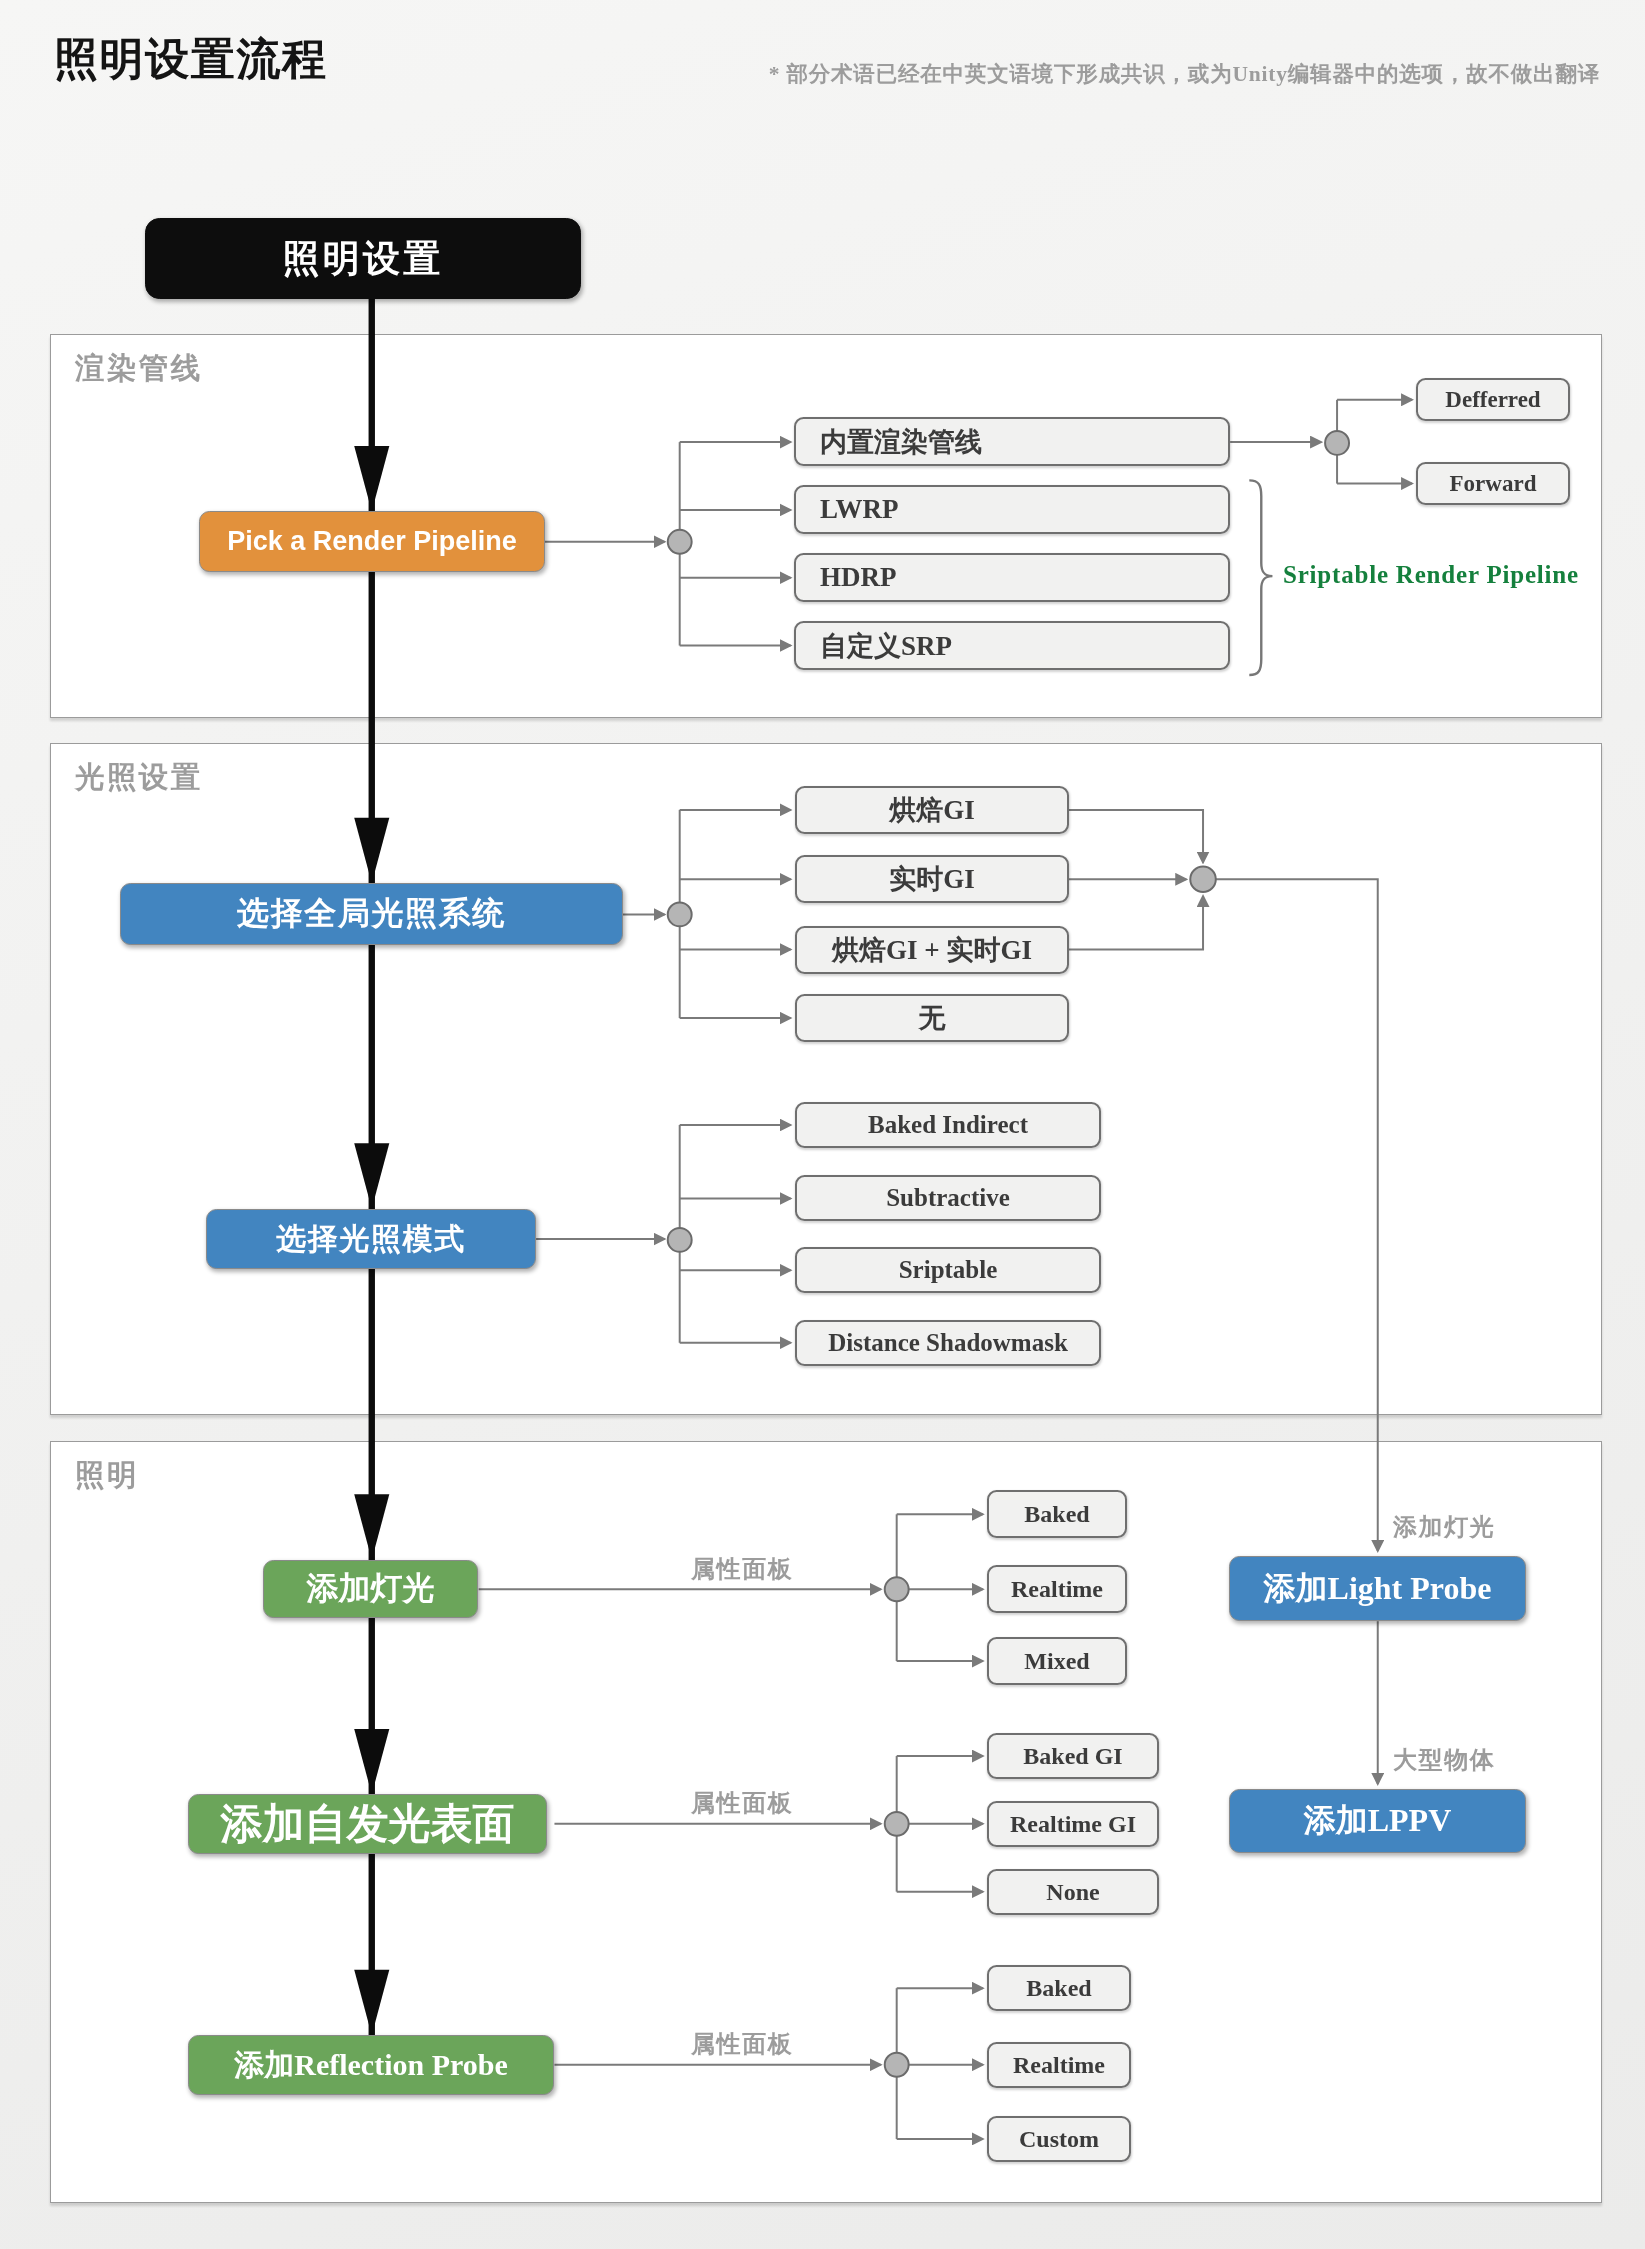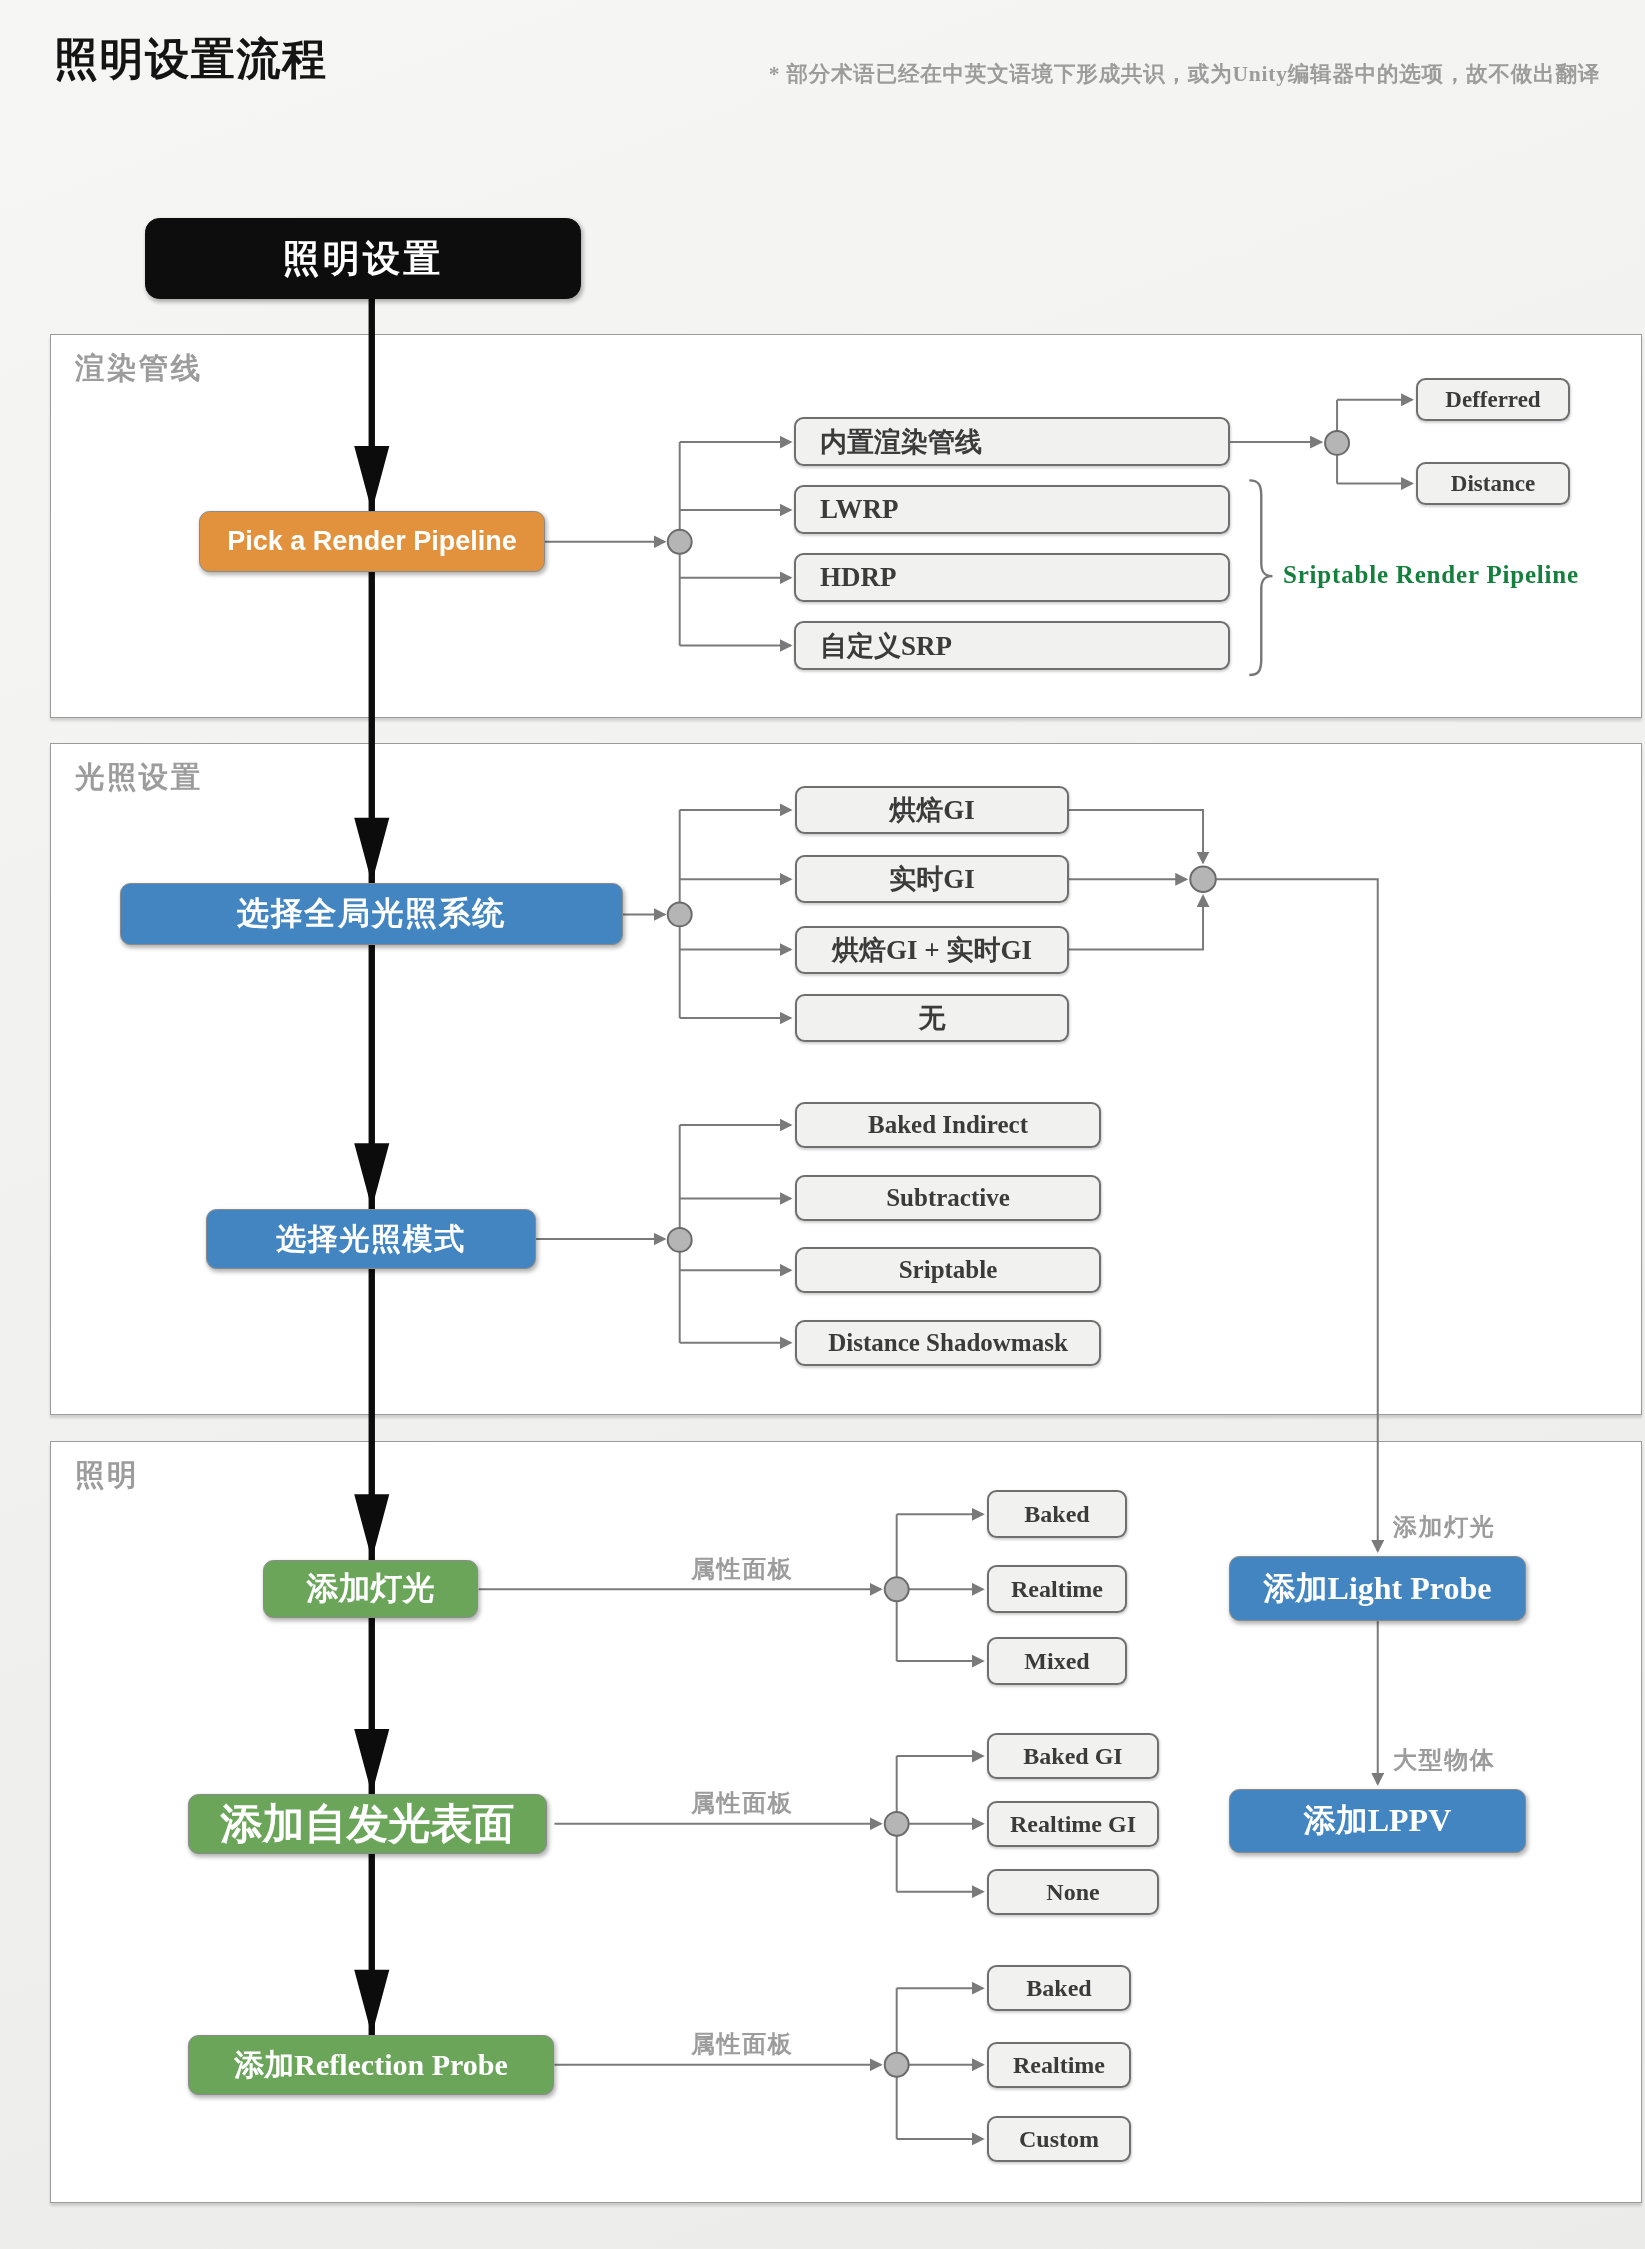--- a/index.html
+++ b/index.html
@@ -3,21 +3,21 @@
 <meta charset="utf-8">
 <style>
   html,body{margin:0;padding:0;}
   body{
     width:1645px;height:2250px;position:relative;overflow:hidden;
     background:linear-gradient(160deg,#f6f6f5 0%,#f0f0ef 55%,#ebebea 100%);
     font-family:"Liberation Serif","DejaVu Serif",serif;
   }
   .title{position:absolute;left:54px;top:30px;font-size:44px;font-weight:900;color:#141414;margin:0;letter-spacing:1.6px;}
   .note{position:absolute;right:45px;top:59px;font-size:21.5px;font-weight:bold;color:#9c9c9c;letter-spacing:0.8px;}
-  .section{position:absolute;background:#ffffff;border:1.6px solid #9b9b9b;box-shadow:0 3.2px 2.4px rgba(0,0,0,.14);padding-left:40px;}
+  .section{position:absolute;background:#ffffff;border:1.6px solid #9b9b9b;box-shadow:0 3.2px 2.4px rgba(0,0,0,.14);}
   .slabel{position:absolute;left:24px;top:14.4px;font-size:29.5px;font-weight:bold;color:#9c9c9c;letter-spacing:2.4px;}
   .node{position:absolute;background:#f1f1f0;border:2.4px solid #6f6f6f;border-radius:9.6px;
         color:#3b3b3b;font-weight:bold;display:flex;align-items:center;justify-content:center;
         box-shadow:0.8px 1.6px 2.4px rgba(0,0,0,.18);box-sizing:border-box;white-space:nowrap;}
   .node.left{justify-content:flex-start;padding-left:24px;}
   .action{position:absolute;border:1.6px solid #8a8a8a;border-radius:10.4px;color:#ffffff;font-weight:bold;
           display:flex;align-items:center;justify-content:center;
           box-shadow:1.6px 2.4px 4px rgba(0,0,0,.3);box-sizing:border-box;white-space:nowrap;}
   .root{background:#0d0d0d;border:1.6px solid #0d0d0d;border-radius:14.4px;}
   .edge-label{position:absolute;font-size:24px;font-weight:bold;color:#9c9c9c;letter-spacing:1.6px;white-space:nowrap;}
@@ -126,21 +126,21 @@
 <div class="action root" style="left:145px;top:218px;width:436px;height:81px;font-size:37px;letter-spacing:3.2px;">照明设置</div>
 
 <div class="action sans" style="left:199px;top:511px;width:346px;height:61px;font-size:27px;background:#E2913C;">Pick a Render Pipeline</div>
 
 <div class="node left" style="left:794px;top:417px;width:436px;height:49px;font-size:27px;">内置渲染管线</div>
 <div class="node left" style="left:794px;top:485px;width:436px;height:49px;font-size:27px;">LWRP</div>
 <div class="node left" style="left:794px;top:553px;width:436px;height:49px;font-size:27px;">HDRP</div>
 <div class="node left" style="left:794px;top:621px;width:436px;height:49px;font-size:27px;">自定义SRP</div>
 
 <div class="node" style="left:1416px;top:378px;width:154px;height:43px;font-size:23px;">Defferred</div>
-<div class="node" style="left:1416px;top:462px;width:154px;height:43px;font-size:23px;">Distance</div>
+<div class="node" style="left:1416px;top:462px;width:154px;height:43px;font-size:23px;">Forward</div>
 <div class="brace-label" style="left:1283px;top:561px;">Sriptable Render Pipeline</div>
 
 <div class="action" style="left:120px;top:883px;width:503px;height:62px;font-size:32px;background:#4285C0;letter-spacing:1.6px;">选择全局光照系统</div>
 
 <div class="node" style="left:795px;top:786px;width:274px;height:48px;font-size:27px;">烘焙GI</div>
 <div class="node" style="left:795px;top:855px;width:274px;height:48px;font-size:27px;">实时GI</div>
 <div class="node" style="left:795px;top:926px;width:274px;height:48px;font-size:27px;">烘焙GI + 实时GI</div>
 <div class="node" style="left:795px;top:994px;width:274px;height:48px;font-size:27px;">无</div>
 
 <div class="action" style="left:206px;top:1209px;width:330px;height:60px;font-size:30px;background:#4285C0;letter-spacing:1.6px;">选择光照模式</div>

